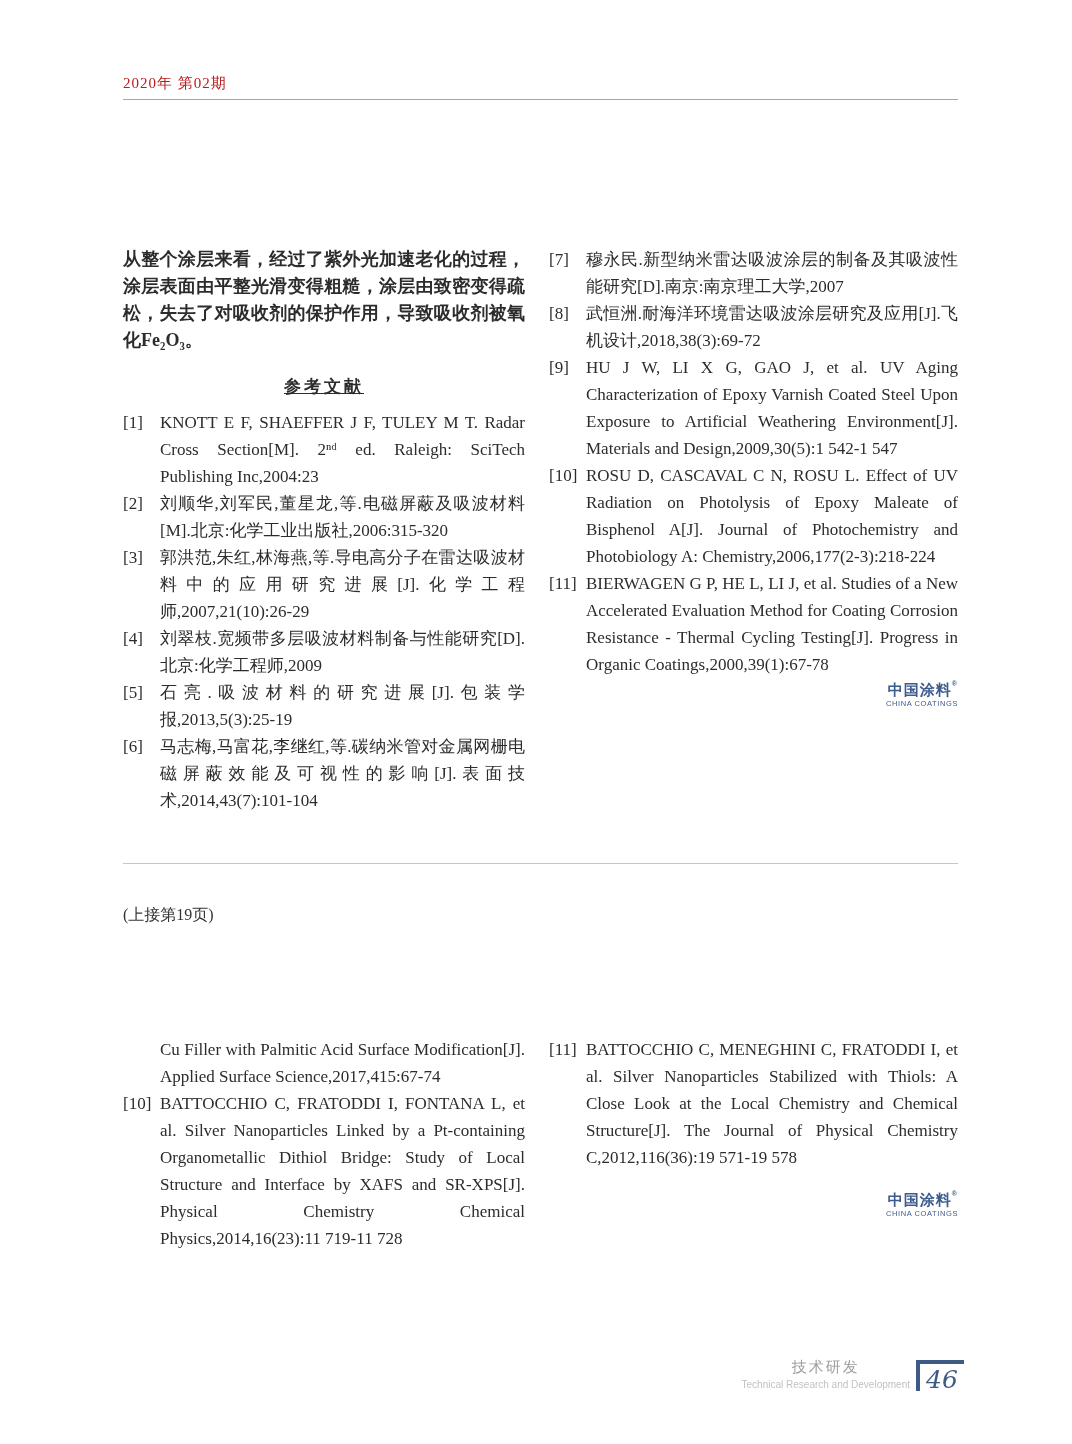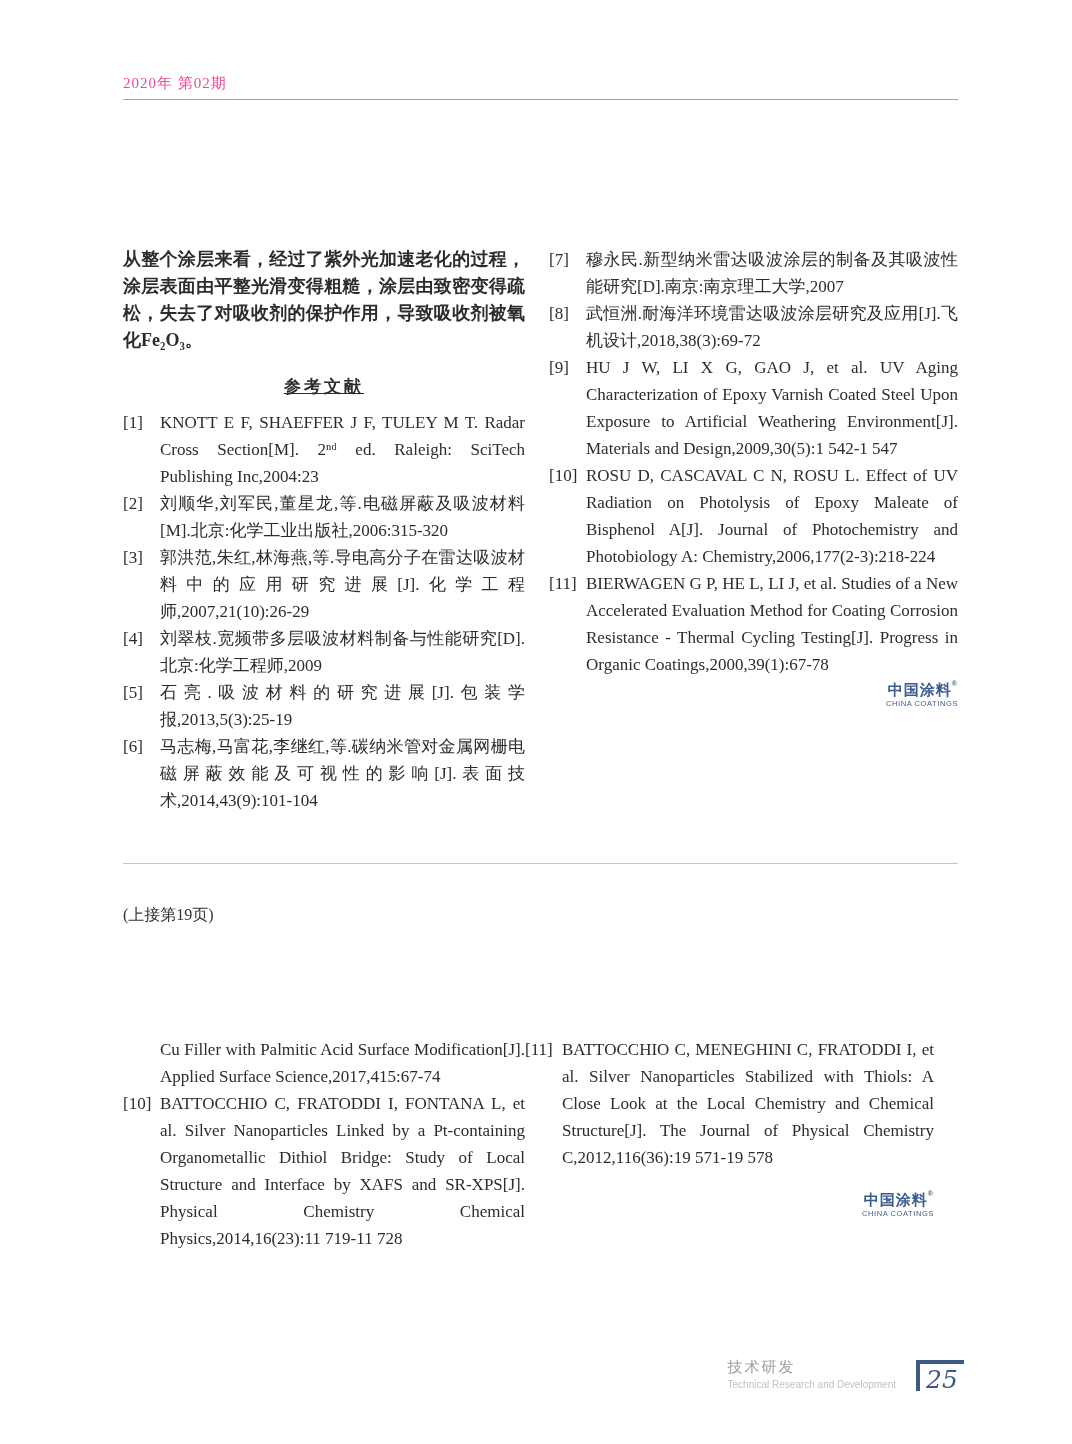--- a/index.html
+++ b/index.html
@@ -18,21 +18,21 @@
   }
 
   
   .header-row {
     position: absolute;
     left: 123px; right: 114px; top: 74px;
     display: flex;
     justify-content: space-between;
     align-items: baseline;
     font-size: 15px;
-    color: #ec4899;
+    color: #b91c1c;
     letter-spacing: 1px;
   }
   .header-rule {
     position: absolute;
     left: 123px; right: 114px; top: 99px;
     border-top: 1px solid #a6a6a6;
   }
 
   
   .top-cols {
@@ -40,20 +40,21 @@
     left: 123px; top: 246px;
     width: 835px;
     display: flex;
     gap: 24px;
   }
   .bottom-cols {
     position: absolute;
     left: 123px; top: 1036px;
     width: 835px;
     display: flex;
+    gap: 24px;
   }
   .col-l { width: 402px; flex: 0 0 402px; position: relative; }
   .col-r { width: 409px; flex: 0 0 409px; position: relative; }
 
   .body-par {
     font-size: 18px;
     line-height: 27px;
     text-align: justify;
     color: #2c2c2c;
     font-weight: bold;
@@ -115,21 +116,21 @@
     color: #333333;
   }
 
   
   .footer {
     position: absolute;
     top: 1358px; right: 108px;
     display: flex;
     align-items: flex-start;
   }
-  .footer-labels { text-align: left; margin-right: 20px; padding-top: 1px; }
+  .footer-labels { text-align: center; margin-right: 6px; padding-top: 1px; }
   .footer-cn {
     font-size: 15px;
     color: #9d9d9d;
     letter-spacing: 2px;
     line-height: 17px;
   }
   .footer-en {
     font-family: "Liberation Sans", "DejaVu Sans", sans-serif;
     font-size: 10px;
     color: #c2c2c2;
@@ -185,21 +186,21 @@
       <div class="ref">
         <span class="ref-num">[4]</span>
         <span class="ref-body">刘翠枝.宽频带多层吸波材料制备与性能研究[D].北京:化学工程师,2009</span>
       </div>
       <div class="ref">
         <span class="ref-num">[5]</span>
         <span class="ref-body">石亮.吸波材料的研究进展[J].包装学报,2013,5(3):25-19</span>
       </div>
       <div class="ref">
         <span class="ref-num">[6]</span>
-        <span class="ref-body">马志梅,马富花,李继红,等.碳纳米管对金属网栅电磁屏蔽效能及可视性的影响[J].表面技术,2014,43(9):101-104</span>
+        <span class="ref-body">马志梅,马富花,李继红,等.碳纳米管对金属网栅电磁屏蔽效能及可视性的影响[J].表面技术,2014,43(7):101-104</span>
       </div>
     </div>
 
     <div class="col-r">
       <div class="ref">
         <span class="ref-num">[7]</span>
         <span class="ref-body">穆永民.新型纳米雷达吸波涂层的制备及其吸波性能研究[D].南京:南京理工大学,2007</span>
       </div>
       <div class="ref">
         <span class="ref-num">[8]</span>
@@ -253,17 +254,17 @@
   </div>
 
   <div class="footer">
     <div class="footer-labels">
       <div class="footer-cn">技术研发</div>
       <div class="footer-en">Technical Research and Development</div>
     </div>
     <div class="pagenum-block">
       <div class="pn-vbar"></div>
       <div class="pn-hbar"></div>
-      <div class="pn-num">25</div>
+      <div class="pn-num">46</div>
     </div>
   </div>
 
 </div>
 
 </body></html>

